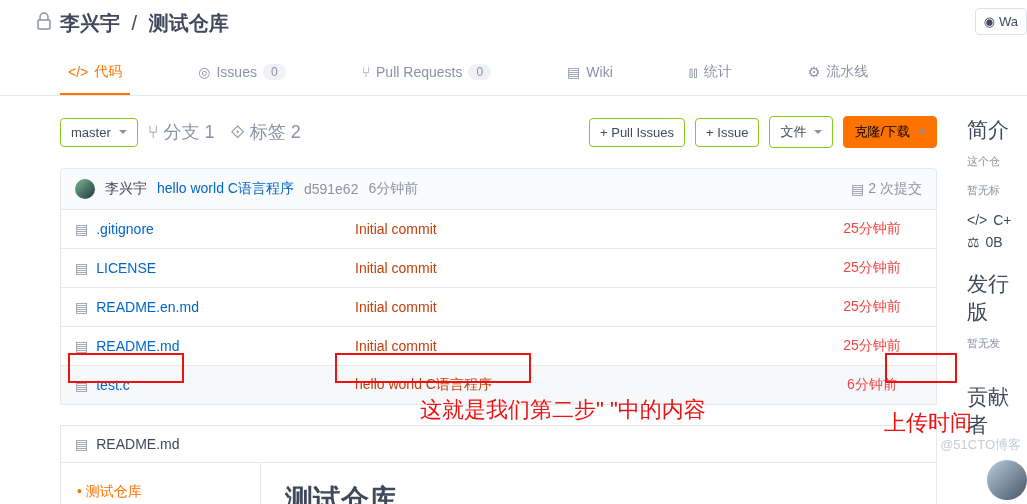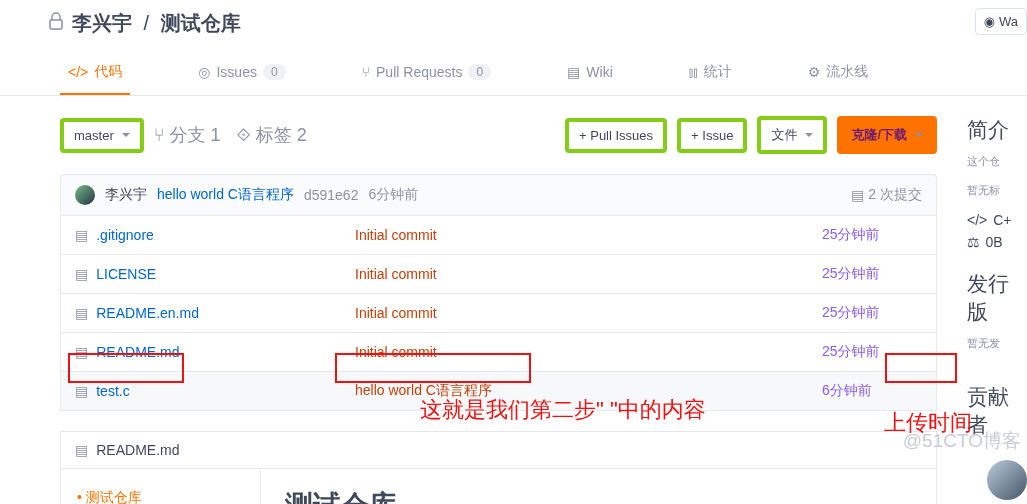--- a/index.html
+++ b/index.html
@@ -1,66 +1,66 @@
 <!DOCTYPE html>
 <html><head>
 <meta charset="utf-8">
 <style>
 *{box-sizing:border-box;margin:0;padding:0;font-family:-apple-system,BlinkMacSystemFont,"Segoe UI","Microsoft YaHei",sans-serif}
 body{background:#fff;color:#40485b;font-size:14px;width:1027px;height:504px;overflow:hidden;position:relative}
-.header{display:flex;align-items:center;padding:10px 0 0 48px}
+.header{display:flex;align-items:center;padding:10px 0 0 36px}
 .lock-icon{color:#8c92a4;margin-right:8px;font-size:18px}
 .breadcrumb{font-size:20px;font-weight:600;color:#40485b}
 .breadcrumb .owner{color:#40485b}
 .breadcrumb .sep{margin:0 6px;font-weight:400}
 .watch-btn{position:absolute;right:0;top:8px;border:1px solid #dce3e8;border-radius:4px;padding:5px 8px;font-size:13px;color:#40485b;display:flex;align-items:center;gap:4px;background:#fff}
 .tabs{display:flex;align-items:center;padding:0 60px;border-bottom:1px solid #e3e9ed;margin-top:14px;gap:60px}
 .tab{padding:12px 8px;display:flex;align-items:center;gap:6px;color:#8c92a4;cursor:pointer;border-bottom:2px solid transparent;font-size:14px}
 .tab.active{color:#fe7300;border-bottom-color:#fe7300}
 .tab .ico{font-size:14px}
 .badge{background:#eff1f4;border-radius:10px;padding:1px 8px;font-size:12px;color:#8c92a4}
 .main{display:flex;padding:20px 0 0 60px;gap:30px}
 .left{flex:1;min-width:0}
 .right{width:60px;overflow:hidden;font-size:14px;color:#40485b}
 .toolbar{display:flex;align-items:center;gap:10px;margin-bottom:20px}
-.btn{border:4px solid #84cc16;background:#fff;border-radius:4px;padding:6px 10px;font-size:13px;color:#40485b;cursor:pointer;display:inline-flex;align-items:center;gap:4px}
+.btn{border:1px solid #84cc16;background:#fff;border-radius:4px;padding:6px 10px;font-size:13px;color:#40485b;cursor:pointer;display:inline-flex;align-items:center;gap:4px}
 .btn.select::after{content:"";border:4px solid transparent;border-top-color:#8c92a4;margin-left:4px;margin-top:4px}
-.btn-orange{background:#fe7300;border-color:#fe7300;color:#701a75;font-weight:700}
+.btn-orange{background:#fe7300;border-color:#fe7300;color:#000000;font-weight:400}
 .toolbar-mid{display:flex;align-items:center;gap:16px;color:#8c92a4;font-size:18px}
 .toolbar-mid .ico{color:#8c92a4}
 .spacer{flex:1}
 .commit-bar{border:1px solid #e3e9ed;background:#fafbfc;display:flex;align-items:center;padding:10px 14px;gap:10px;border-radius:4px 4px 0 0}
 .avatar{width:20px;height:20px;border-radius:50%;background:linear-gradient(135deg,#7b8 0%,#234 100%)}
 .author{color:#40485b;font-weight:500}
 .commit-msg{color:#06c}
 .hash{color:#8c92a4}
 .time{color:#8c92a4}
 .commit-count{margin-left:auto;color:#8c92a4;display:flex;align-items:center;gap:4px}
 .file-list{border:1px solid #e3e9ed;border-top:none}
 .file-row{display:flex;align-items:center;padding:10px 14px;border-top:1px solid #e3e9ed;gap:10px}
 .file-row:first-child{border-top:none}
 .file-name{color:#06c;display:flex;align-items:center;gap:8px;width:270px}
 .file-icon{color:#8c92a4}
 .file-msg{color:#c2410c;flex:1}
-.file-time{color:#8b5cf6;text-align:left;width:100px}
+.file-time{color:#ef4444;text-align:center;width:100px}
 .file-row.hl{background:#f7f8fa}
 .redbox{border:2px solid #e11;position:absolute}
 .annotation{position:absolute;color:#e11;font-size:22px;font-weight:500}
 .readme-box{border:1px solid #e3e9ed;margin-top:20px;display:flex;min-height:90px}
 .readme-header{border-bottom:1px solid #e3e9ed;padding:10px 14px;width:100%;display:flex;align-items:center;gap:8px;color:#40485b}
 .readme-body{display:flex;width:100%}
 .readme-nav{width:200px;border-right:1px solid #e3e9ed;padding:16px}
 .readme-nav-item{color:#fe7300;font-size:14px;padding:4px 0}
 .readme-nav-item::before{content:"• ";color:#fe7300}
 .readme-content{flex:1;padding:18px 24px}
 .readme-title{font-size:28px;font-weight:600;color:#40485b}
 .right h3{font-weight:400;margin-bottom:10px;font-size:21px}
 .right p{color:#8c92a4;margin-bottom:14px;font-size:11px;white-space:nowrap}
 .right .meta{color:#40485b;white-space:nowrap;margin-bottom:6px;display:flex;gap:6px;align-items:center}
-.watermark{position:absolute;right:6px;bottom:50px;color:#c8ccd4;font-size:19px}
+.watermark{position:absolute;right:6px;bottom:50px;color:#c8ccd4;font-size:13px}
 .float-avatar{position:absolute;right:0;bottom:4px;width:40px;height:40px;border-radius:50%;background:linear-gradient(135deg,#bcd 0%,#456 100%)}
 </style>
 </head>
 <body>
 
 <div class="header">
   <span class="lock-icon">
     <svg width="16" height="18" viewBox="0 0 16 18" fill="none" stroke="currentColor" stroke-width="1.5">
         <rect x="2" y="8" width="12" height="9" rx="1"></rect>
         <path d="M4 8V5a4 4 0 018 0v3"></path>

